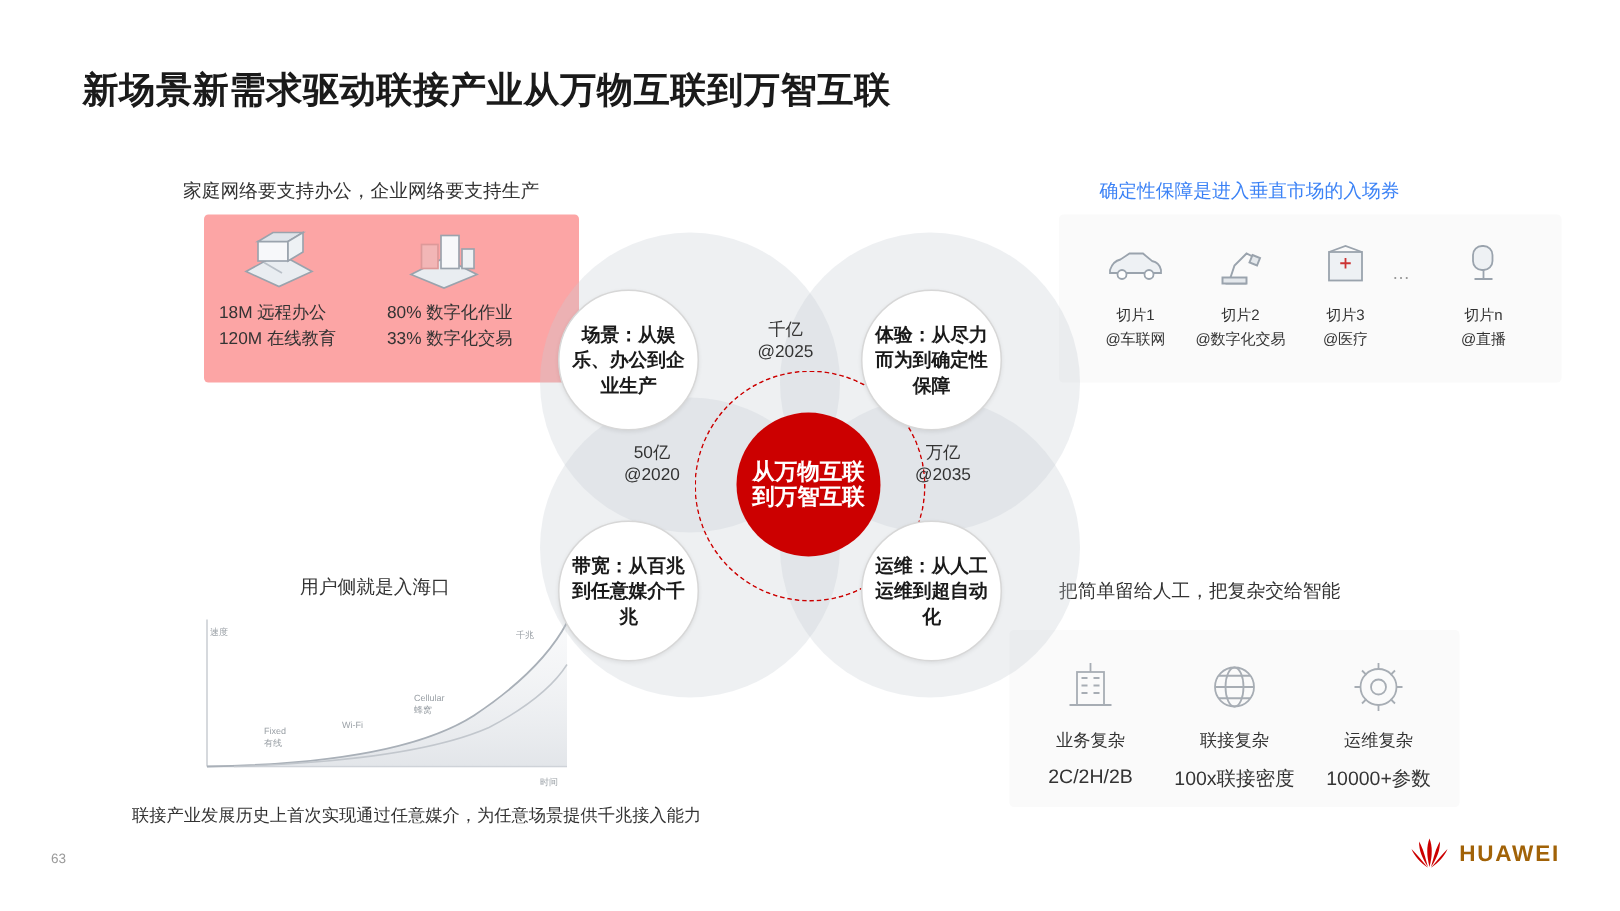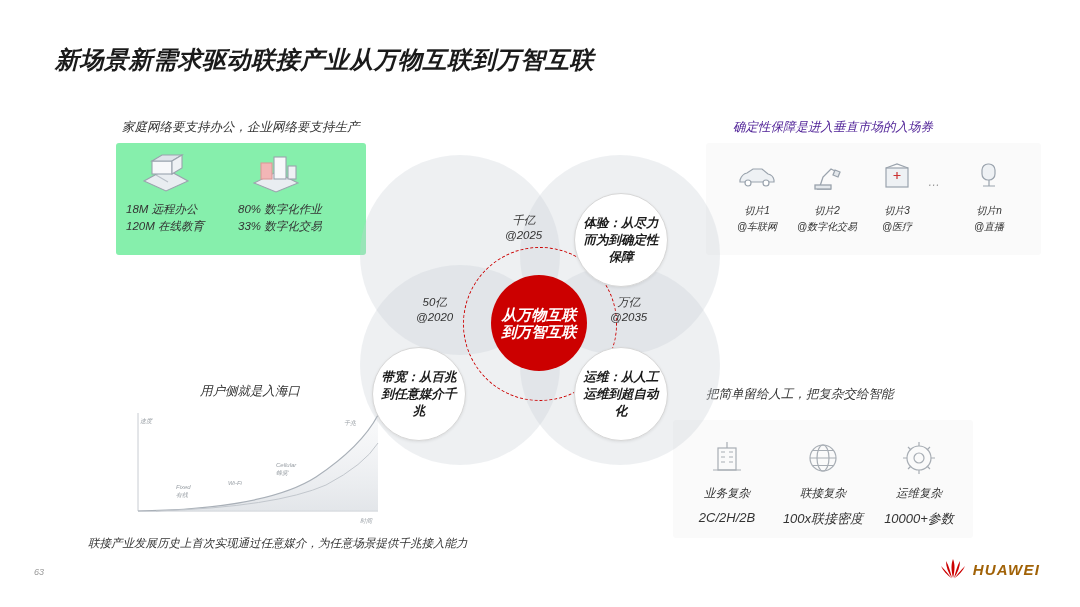--- a/index.html
+++ b/index.html
@@ -12,21 +12,20 @@
     background: #ffffff;
     font-family: "Liberation Sans", sans-serif;
     color: #2b2b2b;
     overflow: hidden;
     position: relative;
   }
   .slide {
     position: relative;
     width: 1080px;
     height: 503px;
-    font-style: italic;
   }
   .title {
     position: absolute;
     left: 55px;
     top: 44px;
     font-size: 24px;
     font-weight: bold;
     letter-spacing: 0.5px;
     color: #1a1a1a;
   }
@@ -60,25 +59,25 @@
   
   .lbl-home {
     position: absolute;
     left: 122px;
     top: 119px;
     font-size: 12.5px;
     color: #333;
   }
   .home-cards {
     position: absolute;
-    left: 116px;
+    left: 136px;
     top: 143px;
     width: 250px;
     height: 112px;
-    background: #86efac;
+    background: #fca5a5;
     border-radius: 3px;
   }
   .home-ico {
     position: absolute;
     top: 8px;
     width: 56px;
     height: 42px;
   }
   .home-ico.a { left: 22px; }
   .home-ico.b { left: 132px; }
@@ -91,21 +90,21 @@
   }
   .home-text.a { left: 10px; }
   .home-text.b { left: 122px; text-align: right; }
 
   
   .lbl-slice {
     position: absolute;
     left: 733px;
     top: 119px;
     font-size: 12.5px;
-    color: #4c1d95;
+    color: #3b82f6;
   }
   .slice-cards {
     position: absolute;
     left: 706px;
     top: 143px;
     width: 335px;
     height: 112px;
     background: #fafafa;
     border-radius: 3px;
   }
@@ -468,20 +467,21 @@
 
   <div class="venn">
     <div class="circle c1"></div>
     <div class="circle c2"></div>
     <div class="circle c3"></div>
     <div class="circle c4"></div>
 
     <div class="dashed-ring"></div>
     <div class="arrowhead"></div>
 
+    <div class="bubble b1">场景：从娱乐、办公到企业生产</div>
     <div class="bubble b2">体验：从尽力而为到确定性保障</div>
     <div class="bubble b3">带宽：从百兆到任意媒介千兆</div>
     <div class="bubble b4">运维：从人工运维到超自动化</div>
 
     <div class="core">
       <div>
         <div>从万物互联</div>
         <div>到万智互联</div>
       </div>
     </div>

